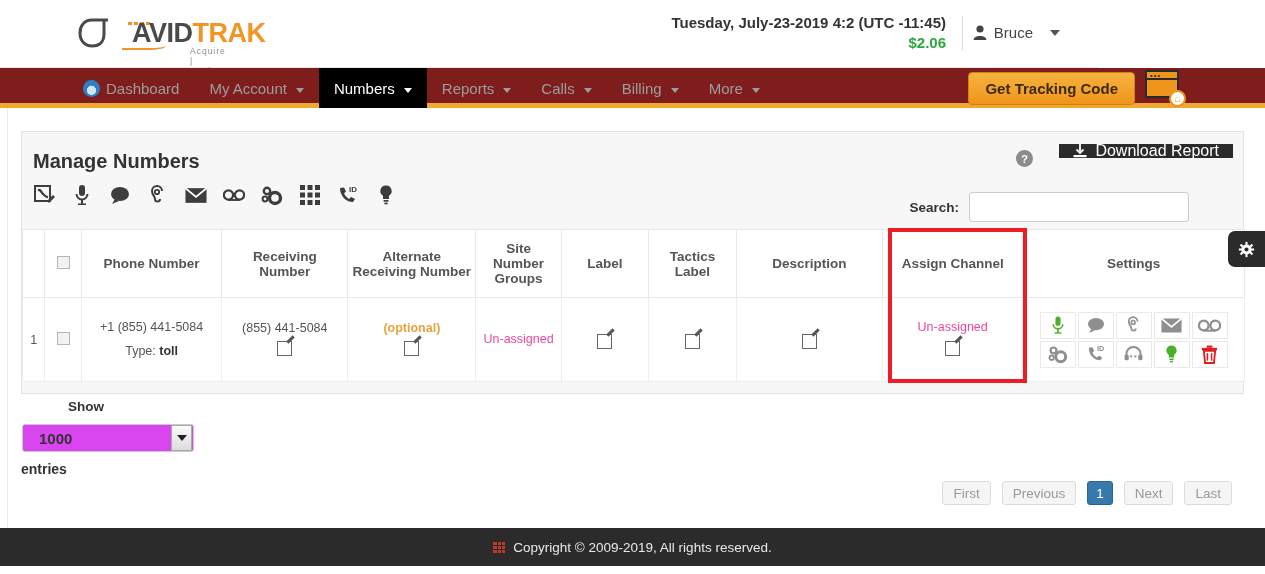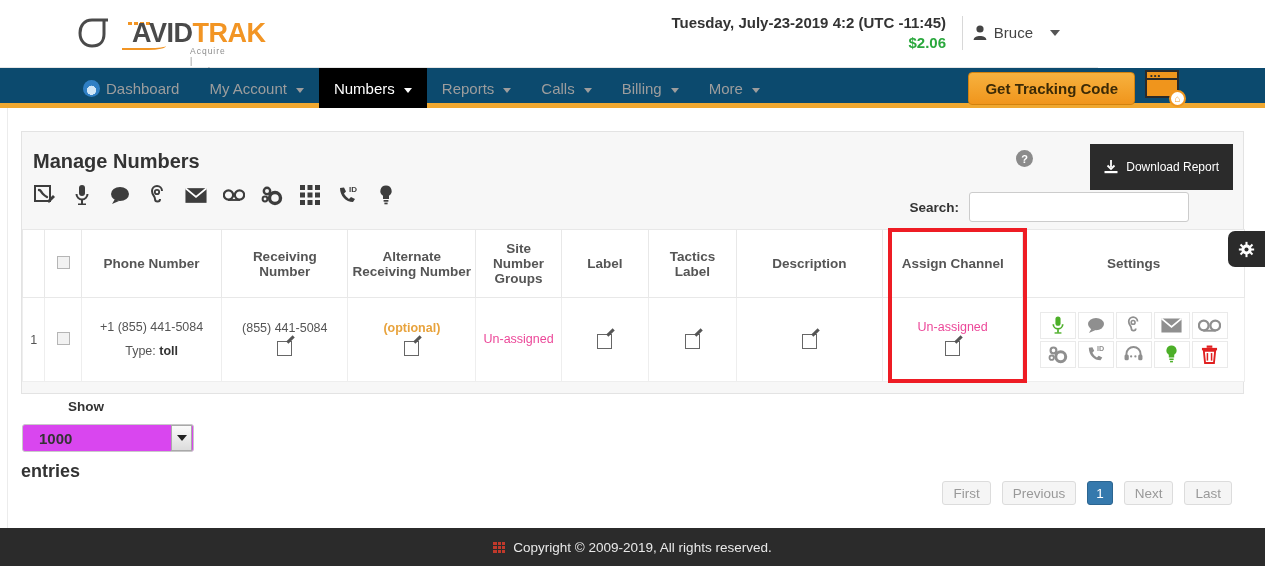--- a/index.html
+++ b/index.html
@@ -33,21 +33,21 @@
   .balance { font-size:15px; font-weight:bold; color:#2aa83d; margin-top:3px; }
   .vsep { position:absolute; right:135px; top:16px; width:1px; height:34px; background:#d8d8d8; }
   .userbox { position:absolute; right:38px; top:24px; display:flex; align-items:center; gap:7px; cursor:pointer;}
   .userbox .uname { font-size:15px; color:#444; }
   .caret { width:0;height:0;border-left:5px solid transparent;border-right:5px solid transparent;
            border-top:6px solid #555; margin-left:10px;}
 
   
   .nav {
     position:absolute; left:0; top:68px; width:1265px; height:40px;
-    background:#0c4a6e; border-bottom:5px solid #f0a830;
+    background:#7f1d1d; border-bottom:5px solid #f0a830;
   }
   .nav-inner { position:absolute; left:68px; top:0; height:40px; display:flex; align-items:stretch; }
   .nav-item { display:flex; align-items:center; gap:6px; padding:0 15px; color:#9d9d9d;
               font-size:15px; cursor:pointer; white-space:nowrap; }
   .nav-item.active { background:#000000; color:#ffffff; }
   .nav-caret { width:0;height:0;border-left:4px solid transparent;border-right:4px solid transparent;
                border-top:5px solid currentColor; margin-left:3px; position:relative; top:2px;}
   .dash-icon { width:17px; height:17px; border-radius:50%;
                background:radial-gradient(circle at 50% 60%, #cfe6f7 0 34%, #2f7fc4 36% 100%); display:inline-block; }
 
@@ -65,22 +65,22 @@
   
   .card { position:absolute; left:21px; top:131px; width:1223px; height:263px;
           background:#f7f7f7; border:1px solid #e3e3e3; }
   .card-title { position:absolute; left:11px; top:18px; font-size:20px; font-weight:bold; color:#333; }
   .tool-icons { position:absolute; left:11px; top:52px; display:flex; align-items:center; gap:16px; color:#3d3d3d; }
   .tool-icons .ti { width:22px; height:22px; display:flex; align-items:center; justify-content:center;
                     cursor:pointer; }
   .help-ico { position:absolute; right:210px; top:18px; width:17px; height:17px; border-radius:50%;
               background:#8b8b8b; color:#fff; font-size:11px; font-weight:bold; display:flex;
               align-items:center; justify-content:center; cursor:pointer; }
-  .dl-btn { position:absolute; right:10px; top:12px; height:46px; padding:0 14px; background:#2b2b2b;
-            color:#fff; font-size:12px; display:flex; align-items:center; gap:8px; cursor:pointer;text-align:right;}
+  .dl-btn { position:absolute; right:10px; top:12px; height:14px; padding:0 14px; background:#2b2b2b;
+            color:#fff; font-size:16px; display:flex; align-items:center; gap:8px; cursor:pointer;text-align:right;}
   .search-wrap { position:absolute; right:54px; top:60px; display:flex; align-items:center; gap:10px; }
   .search-lbl { font-size:13.5px; font-weight:bold; color:#333; }
   .search-inp { width:220px; height:30px; border:1px solid #ccc; border-radius:3px; background:#fff;
                 padding:0 8px; font-size:13px; font-family:inherit; }
 
   
   table.grid { position:absolute; left:0; top:97px; width:1223px; border-collapse:collapse;
                background:#fff; table-layout:fixed; }
   table.grid th { border:1px solid #e8e8e8; background:#ffffff; color:#555; font-size:13.5px;
                   font-weight:bold; text-align:center; padding:8px 4px; vertical-align:middle; height:68px; }
@@ -115,21 +115,21 @@
 
   
   .show-lbl { position:absolute; left:21px; top:399px; font-size:13.5px; font-weight:bold; color:#333;margin-left:47px; }
   .sel-wrap { position:absolute; left:22px; top:424px; width:172px; height:28px; border:1px solid #c9c9c9;
               border-radius:3px; background:#d946ef; display:flex; align-items:center; }
   .sel-val { flex:1; padding-left:16px; font-size:15px; color:#333; font-weight:bold; }
   .sel-arrow { width:21px; height:26px; margin-right:1px; background:linear-gradient(#fbfbfb,#dcdcdc);
                border:1px solid #a9a9a9; display:flex; align-items:center; justify-content:center; }
   .sel-arrow i { width:0;height:0;border-left:5px solid transparent;border-right:5px solid transparent;
                  border-top:6px solid #222; display:block; }
-  .entries-lbl { position:absolute; left:21px; top:461px; font-size:18px; font-weight:bold; color:#333; }
+  .entries-lbl { position:absolute; left:21px; top:461px; font-size:14px; font-weight:bold; color:#333; }
 
   .pager { position:absolute; right:33px; top:481px; display:flex; gap:11px; }
   .pg { height:24px; min-width:34px; padding:0 10px; border:1px solid #dcdcdc; background:#f5f5f5;
         color:#999; font-size:13.5px; display:flex; align-items:center; justify-content:center;
         border-radius:3px; cursor:pointer; }
   .pg.num { background:#3579ad; border-color:#2c6590; color:#fff; min-width:24px; padding:0 8px; }
 
   
   .footer { position:absolute; left:0; bottom:8px; width:1265px; height:38px; background:#2b2b2b;
             display:flex; align-items:center; justify-content:center; gap:8px; }

